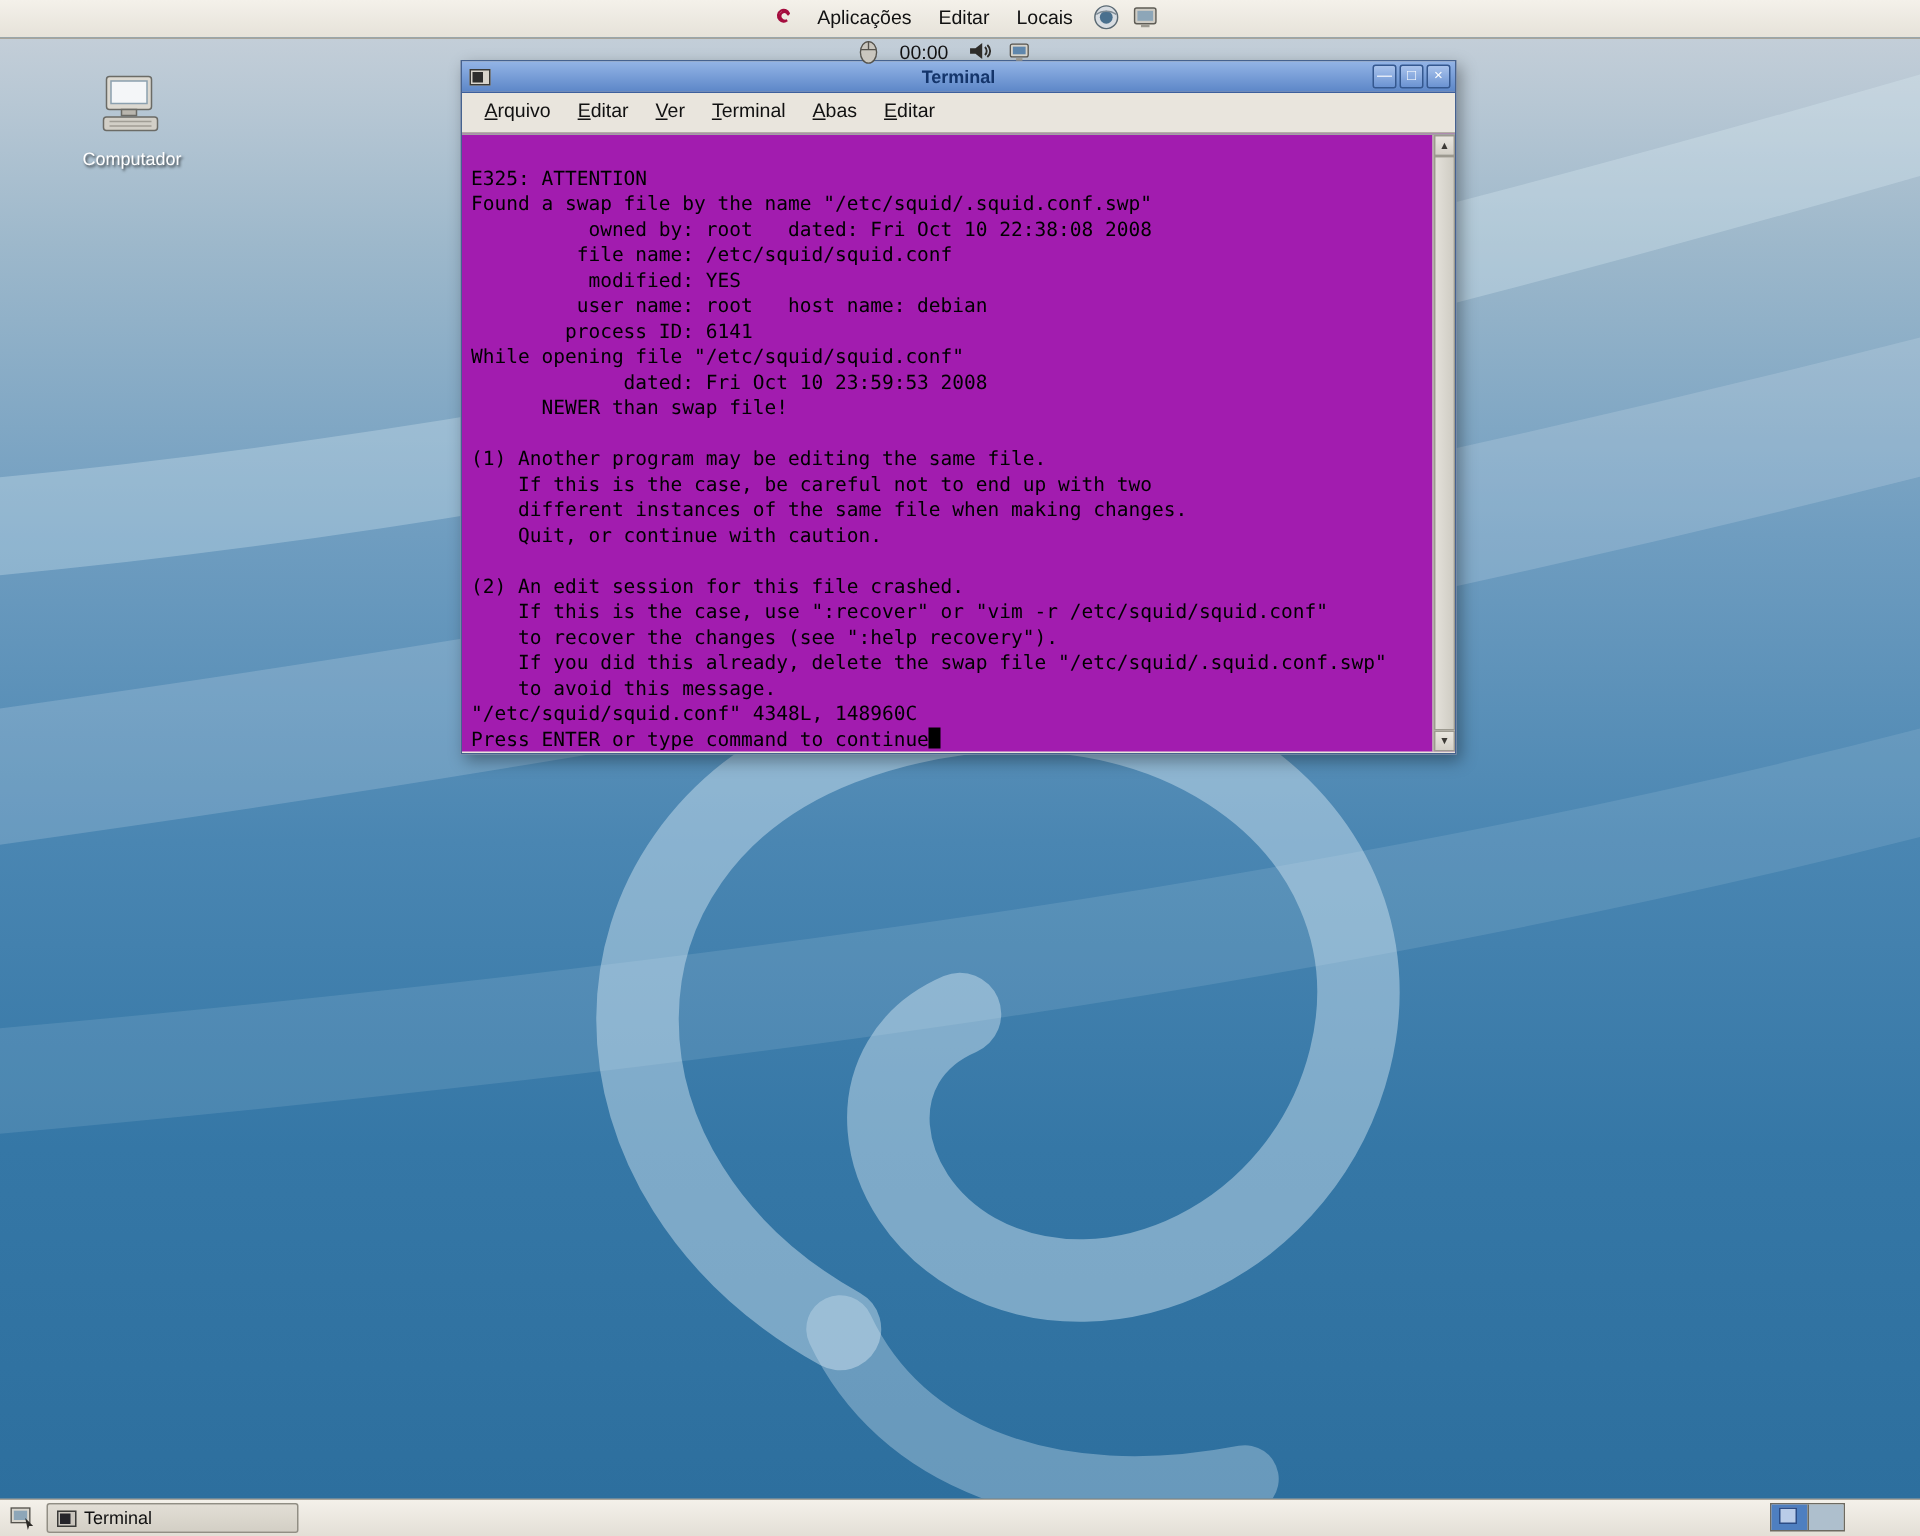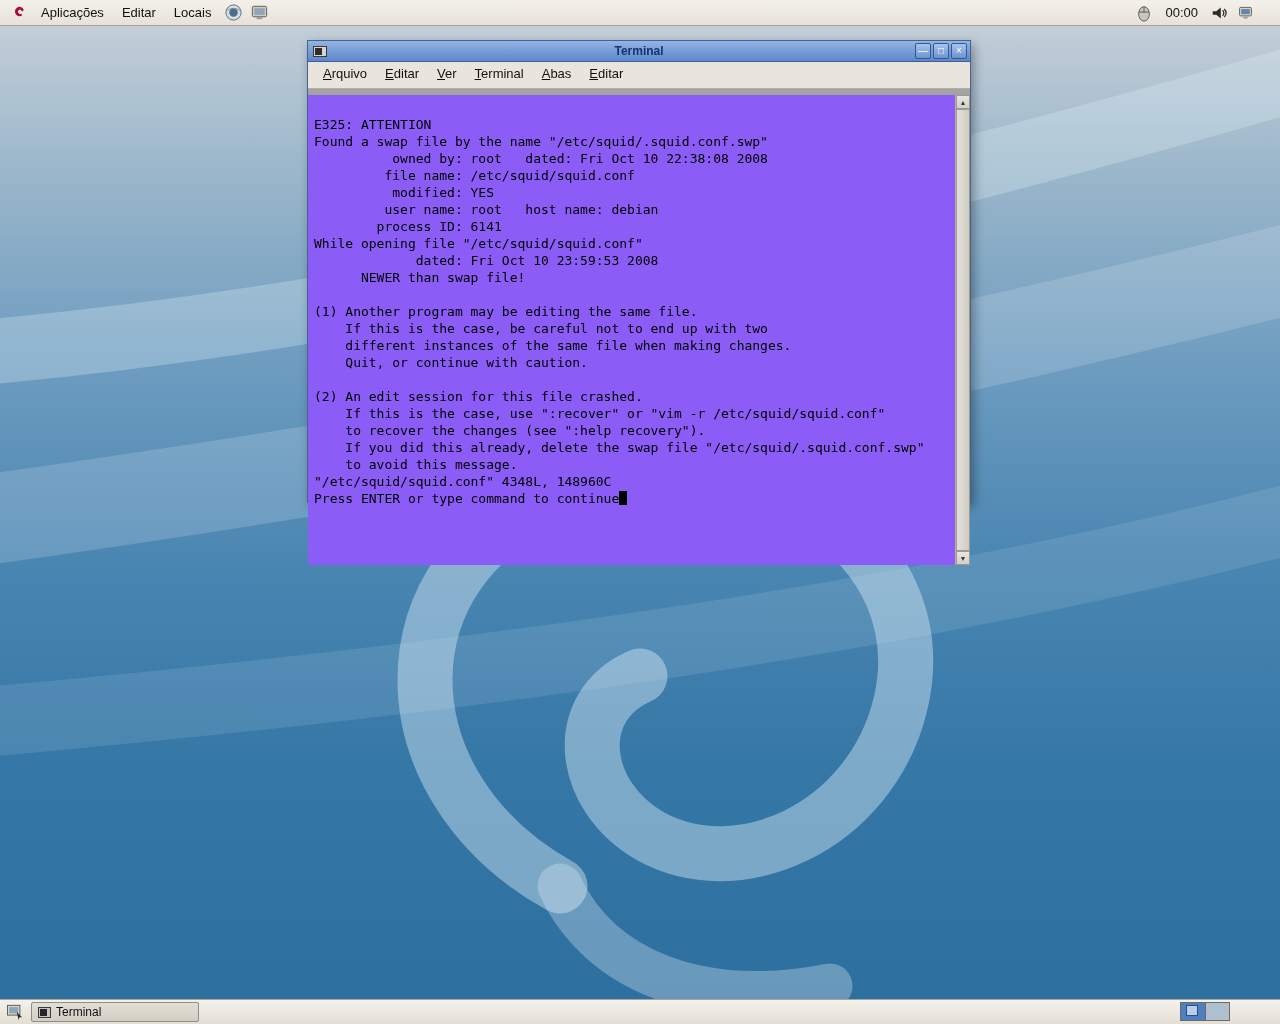--- a/index.html
+++ b/index.html
@@ -3,21 +3,21 @@
 <meta charset="utf-8">
 <style>
   * { margin:0; padding:0; box-sizing:border-box; }
   html,body { width:1280px; height:1024px; overflow:hidden;
     font-family:"Liberation Sans", sans-serif; }
   .screen { position:relative; width:1280px; height:1024px; background:#2d6f9e; }
 
   
   .top-panel { position:absolute; left:0; top:0; width:1280px; height:26px;
     background:linear-gradient(#f4f1ea,#e6e2d9); border-bottom:1px solid #a8a49a;
-    display:flex; align-items:center; justify-content:space-between; z-index:50; }
+    display:flex; align-items:center; justify-content:space-between; z-index:50;flex-direction:column; }
   .panel-left, .panel-right { display:flex; align-items:center; height:100%; }
   .panel-left { padding-left:6px; }
   .panel-right { padding-right:22px; }
   .panel-menu { font-size:13px; color:#111; padding:4px 9px; cursor:default; }
   .panel-icon { width:22px; height:22px; display:flex; align-items:center;
     justify-content:center; margin:0 2px; }
   .clock { font-size:13px; color:#111; padding:0 8px; }
 
   
   .desktop { position:absolute; left:0; top:26px; width:1280px; height:973px;
@@ -47,22 +47,22 @@
     font-weight:bold; color:#14356b; }
   .win-buttons { position:absolute; right:3px; top:2px; display:flex; gap:2px; }
   .wbtn { width:16px; height:16px; border:1px solid #35588f; border-radius:2px;
     background:linear-gradient(#a9c3ec,#6b93d2); color:#fff; font-size:10px;
     line-height:14px; text-align:center; cursor:default; }
   .menubar { height:27px; display:flex; padding-left:6px;
     background:#e9e5dd; border-bottom:1px solid #b3afa5; }
   .win-menu-item { display:inline-block; font-size:13px; color:#111;
     padding:4px 9px; cursor:default; }
   .win-menu-item::first-letter { text-decoration:underline; }
-  .term-area { position:relative; height:476px; background:#8b5cf6;
-    border-top:6px solid #a3a3a3; }
+  .term-area { position:relative; height:412px; background:#a21caf;
+    border-top:1px solid #a3a3a3; }
   .term-text { margin:0; padding:4px 20px 0 6px;
     font-family:"DejaVu Sans Mono","Liberation Mono",monospace;
     font-size:13px; line-height:17px; color:#000; white-space:pre; }
   .cursor { display:inline-block; width:8px; height:14px; background:#000;
     vertical-align:-2px; }
   .scrollbar { position:absolute; right:0; top:0; bottom:0; width:15px;
     background:#eceae4; border-left:1px solid #b5b1a7;
     display:flex; flex-direction:column; }
   .sb-btn { height:14px; background:linear-gradient(#e9e6df,#d4d0c7);
     border:1px solid #9d9a90; font-size:7px; color:#3c3a36; text-align:center;
@@ -151,20 +151,33 @@
 
   <div class="desktop">
     <svg class="wallpaper" viewBox="0 0 1280 973" preserveAspectRatio="none">
       <path d="M -60 330 C 320 300 760 210 1340 40" fill="none" stroke="rgba(223,237,246,0.30)" stroke-width="65" stroke-linecap="round"></path>
       <path d="M -60 500 C 380 440 840 360 1340 230" fill="none" stroke="rgba(223,237,246,0.20)" stroke-width="90" stroke-linecap="round"></path>
       <path d="M -60 700 C 400 660 900 600 1340 480" fill="none" stroke="rgba(223,237,246,0.12)" stroke-width="70" stroke-linecap="round"></path>
       <path d="M 560 860 C 380 760 380 540 560 470 C 760 395 940 520 900 680 C 870 800 740 860 650 810 C 580 770 570 680 640 650" fill="none" stroke="rgba(214,232,243,0.45)" stroke-width="55" stroke-linecap="round"></path>
       <path d="M 560 860 C 600 945 700 985 830 960" fill="none" stroke="rgba(214,232,243,0.35)" stroke-width="45" stroke-linecap="round"></path>
     </svg>
 
+    <div class="desktop-icon" style="left:32px; top:20px;">
+      <div class="di-img">
+        <svg width="48" height="48" viewBox="0 0 48 48">
+          <rect x="7" y="5" width="30" height="22" rx="2" fill="#dcd9d1" stroke="#6b6b66"></rect>
+          <rect x="10" y="8" width="24" height="15" fill="#f4f6f8" stroke="#8ba0af"></rect>
+          <rect x="17" y="27" width="10" height="4" fill="#b9b6ae" stroke="#6b6b66"></rect>
+          <rect x="5" y="32" width="36" height="9" rx="2" fill="#d2cfc7" stroke="#6b6b66"></rect>
+          <line x1="9" y1="35" x2="37" y2="35" stroke="#a09d95"></line>
+          <line x1="9" y1="38" x2="37" y2="38" stroke="#a09d95"></line>
+        </svg>
+      </div>
+      <span class="di-label">Computador</span>
+    </div>
 
 
 
 
     <div class="window">
       <div class="titlebar">
         <span class="win-icon"></span>
         <span class="title">Terminal</span>
         <span class="win-buttons">
           <span class="wbtn">—</span>

